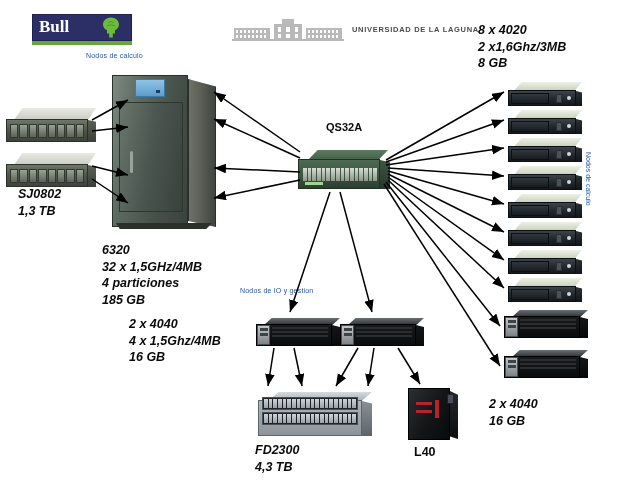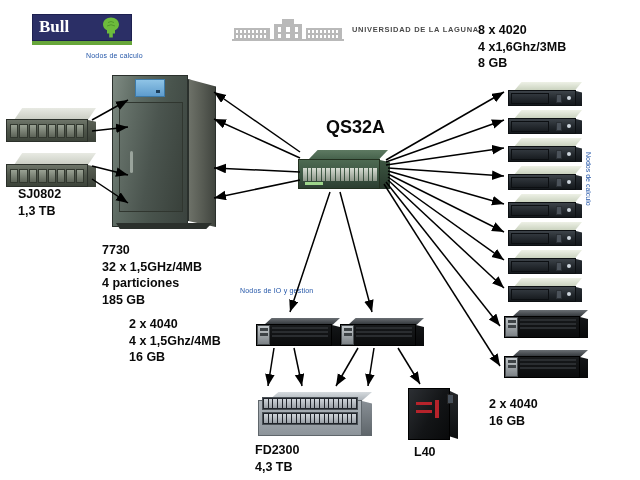--- a/index.html
+++ b/index.html
@@ -38,21 +38,21 @@
     position:absolute;left:120px;top:7px;
     font-size:7.5px;color:#4a4a4a;font-weight:bold;letter-spacing:0.7px;
     white-space:nowrap;
   }
 
   
   .txt{
     font-size:12.5px;font-weight:bold;color:#0a0a0a;
     line-height:16.5px;white-space:nowrap;
   }
-  .txt div{white-space:nowrap;}
+  .txt div{white-space:nowrap;font-style:italic;}
   .bluelbl{
     font-size:7px;color:#2456a8;white-space:nowrap;font-weight:normal;
     letter-spacing:0.2px;
   }
   .bluelbl-vert{
     font-size:7px;color:#2456a8;white-space:nowrap;font-weight:normal;
     transform:rotate(90deg);transform-origin:left top;
   }
 
   
@@ -338,21 +338,21 @@
         <div class="cab-panel-dot"></div>
       </div>
       <div class="cab-door">
         <div class="cab-handle"></div>
       </div>
     </div>
     <div class="cab-base"></div>
   </div>
 
   <div class="abs txt" style="left:102px;top:242px;">
-    <div>7730</div>
+    <div>6320</div>
     <div>32 x 1,5GHz/4MB</div>
     <div>4 particiones</div>
     <div>185 GB</div>
   </div>
 
   <div class="abs switch">
     <div class="sw-top"></div>
     <div class="sw-side"></div>
     <div class="sw-face">
       <div class="sw-ports">
@@ -370,25 +370,25 @@
           <div class="sw-port"></div>
         <div class="sw-port"></div>
           <div class="sw-port"></div>
           <div class="sw-port"></div>
         <div class="sw-port"></div>
       </div>
       <div class="sw-led"></div>
     </div>
   </div>
 
-  <div class="abs txt" style="left:326px;top:119px;font-size:18px;">QS32A</div>
+  <div class="abs txt" style="left:326px;top:119px;font-size:11px;">QS32A</div>
 
   <div class="abs txt" style="left:478px;top:22px;">
     <div>8 x 4020</div>
-    <div>4 x1,6Ghz/3MB</div>
+    <div>2 x1,6Ghz/3MB</div>
     <div>8 GB</div>
   </div>
 
   <div class="abs srv" style="left:508px;top:82px;">
     <div class="srv-top"></div>
       <div class="srv-side"></div>
     <div class="srv-face">
         <div class="srv-bay"></div>
         <div class="srv-btn"></div>
         <div class="srv-dot"></div>

